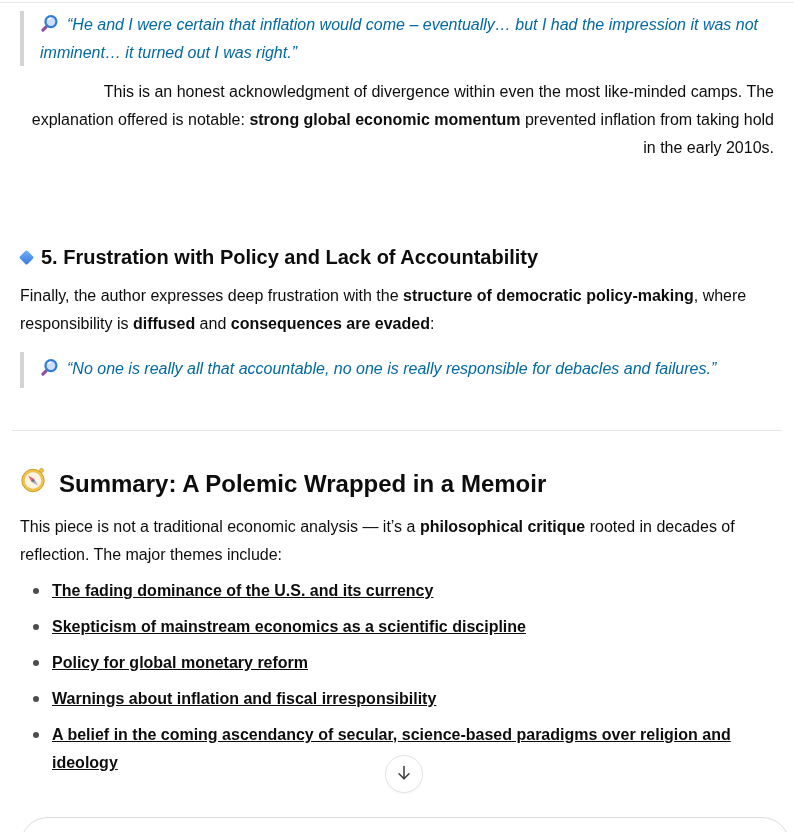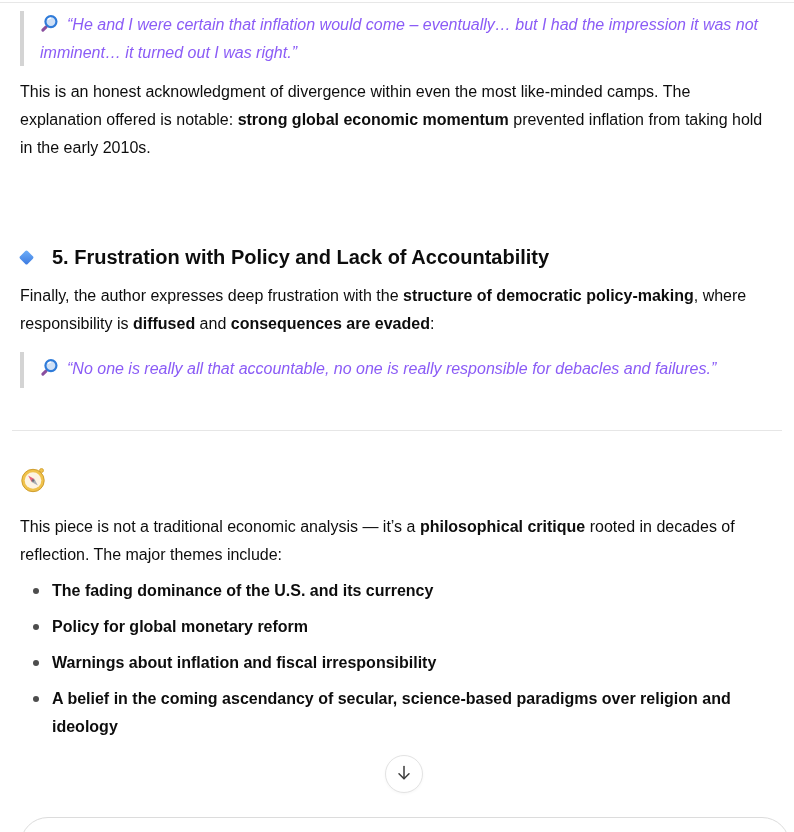--- a/index.html
+++ b/index.html
@@ -19,39 +19,39 @@
     position: relative;
     padding: 0 20px;
     font-size: 16px;
     line-height: 28px;
   }
   blockquote.quote {
     border-left: 4px solid #d4d4d4;
     padding: 4px 0 4px 16px;
     font-style: italic;
     line-height: 25px;
-    color: #8b5cf6;
+    color: #0369a1;
   }
   blockquote.quote.two-line { margin-top: 11px; padding-top: 1px; padding-bottom: 1px; }
   blockquote.quote.one-line { margin-top: 14px; font-style: italic; }
   .q-icon { display: inline-block; vertical-align: -3px; margin-right: 8px; }
   p.para { margin-top: 12px; }
-  p.para-1 { margin-top: 12px; }
+  p.para-1 { margin-top: 12px; text-align: right; }
   p.para-2 { margin-top: 12px; }
   p.para-3 { margin-top: 9px; }
   p.para-4 { }
   strong { font-weight: 700; color: #0d0d0d; }
   h3.section-h {
     margin-top: 82px;
     font-size: 20px;
     line-height: 26px;
     font-weight: 700;
     display: flex;
     align-items: center;
-    gap: 19px;
+    gap: 8px;
   }
   .diamond {
     width: 13px; height: 13px;
     background: linear-gradient(135deg, #6fb0f9 0%, #3b79e0 100%);
     transform: rotate(45deg) scale(0.82);
     border-radius: 2px;
     flex: 0 0 auto;
   }
   hr.section-divider {
     border: none;
@@ -70,20 +70,21 @@
   ul.bullets {
     margin-top: 8px;
     list-style: none;
   }
   ul.bullets li {
     position: relative;
     padding-left: 32px;
     margin-bottom: 8px;
     line-height: 28px;
     font-weight: 700;
+    text-decoration: underline;
   }
   ul.bullets li::before {
     content: "";
     position: absolute;
     left: 13px; top: 11px;
     width: 6px; height: 6px;
     border-radius: 50%;
     background: #4d4d4d;
   }
   .scroll-btn {
@@ -148,26 +149,28 @@
     <span><svg width="27" height="27" viewBox="0 0 27 27">
           <circle cx="21.5" cy="4.5" r="2" fill="#f0c24b" stroke="#cf9d2e" stroke-width="0.8"></circle>
           <circle cx="13" cy="14.5" r="11.2" fill="#f0c24b" stroke="#cf9d2e" stroke-width="1"></circle>
           <circle cx="13" cy="14.5" r="8.3" fill="#fdf4e3"></circle>
           <g transform="rotate(-45 13 14.5)">
             <polygon points="13,7.6 15,14.5 11,14.5" fill="#e8647c"></polygon>
             <polygon points="13,21.4 15,14.5 11,14.5" fill="#a9aeb5"></polygon>
           </g>
           <circle cx="13" cy="14.5" r="1.3" fill="#6b6f76"></circle>
         </svg></span>
+    <span>Summary: A Polemic Wrapped in a Memoir</span>
   </h2>
 
   <p class="para para-4"><span>This piece is not a traditional economic analysis — it’s a </span><strong>philosophical critique</strong><span> rooted in decades of reflection. The major themes include:</span></p>
 
   <ul class="bullets">
       <li>The fading dominance of the U.S. and its currency</li>
+      <li>Skepticism of mainstream economics as a scientific discipline</li>
       <li>Policy for global monetary reform</li>
       <li>Warnings about inflation and fiscal irresponsibility</li>
       <li>A belief in the coming ascendancy of secular, science-based paradigms over religion and ideology</li>
     </ul>
 
 </div>
 
 <button class="scroll-btn">
   <span><svg width="20" height="20" viewBox="0 0 20 20" fill="none">
         <path d="M10 3.5v12" stroke="#3c3c3c" stroke-width="1.5" stroke-linecap="round"></path>

